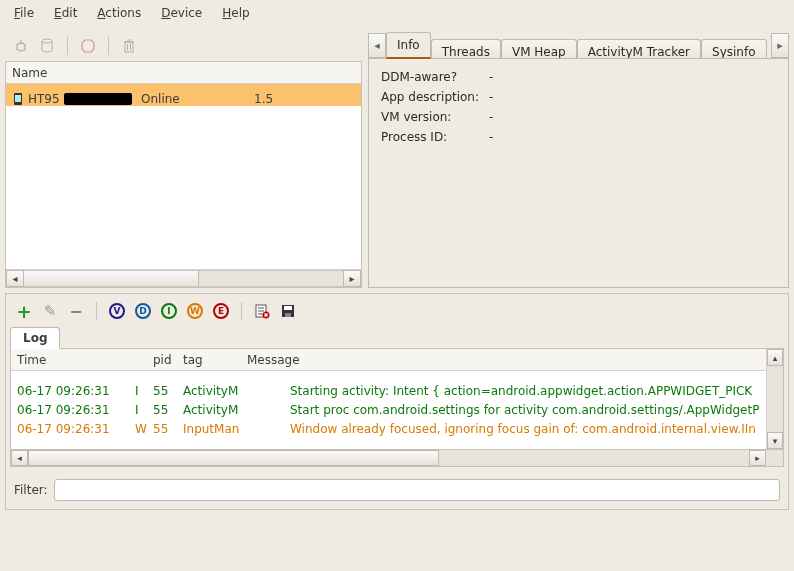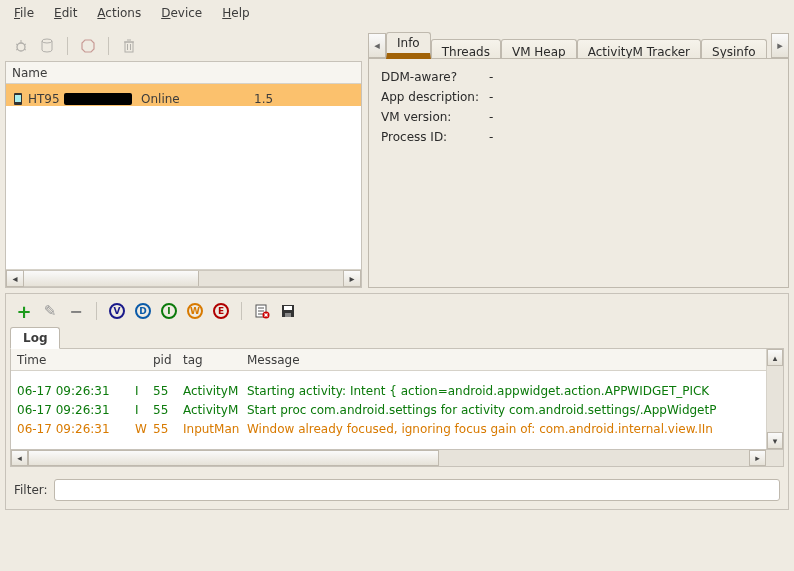--- a/index.html
+++ b/index.html
@@ -120,21 +120,21 @@
   display: flex; align-items: center;
   margin-top: 12px;
   border-radius: 3px 3px 0 0;
   font-size: 12px;
   color: #2a2a2a;
 }
 .tab.active {
   background: #efebe2;
   margin-top: 0;
   height: 27px;
-  border-bottom: 6px solid #a16207;
+  border-bottom: 2px solid #a16207;
   z-index: 2;
   position: relative;
 }
 .tabcontent {
   flex: 1;
   border: 1px solid #bfb9ae;
   background: #efebe2;
   padding: 8px 12px;
   margin-top: -1px;
 }
@@ -185,21 +185,21 @@
 .log-header {
   height: 22px; display:flex; align-items:center;
   background: #f7f5f0; border-bottom:1px solid #d6d2c9;
 }
 .log-header .hcell { padding: 0 6px; border-right:1px solid transparent;}
 .hc-time{width:118px;} .hc-lvl{width:18px;} .hc-pid{width:30px;} .hc-tag{width:64px;} .hc-msg{flex:1;}
 .log-rows { flex:1; overflow:hidden; padding-top:2px;}
 .log-row { display:flex; height:19px; align-items:center; white-space:nowrap; }
 .log-row.purple { color:#3a1d8e; }
 .lc { padding:0 6px; }
-.lc-time{width:118px;} .lc-lvl{width:18px;} .lc-pid{width:30px;} .lc-tag{width:64px; overflow:hidden;} .lc-msg{flex:1; overflow:hidden;}
+.lc-time{width:118px;} .lc-lvl{width:18px;} .lc-pid{width:30px;} .lc-tag{width:64px; overflow:hidden;} .lc-msg{flex:1; overflow:hidden;margin-left:43px;}
 .log-row.green { color:#0b7a0b; }
 .log-row.orange { color:#d87a00; }
 .log-vscroll { width:17px; border-left:1px solid #d6d2c9; background:#e7e3da; display:flex; flex-direction:column;}
 .log-vscroll .vb { height:17px; border:1px solid #bfb9ae; background:linear-gradient(#fafafa,#e6e2d8); display:flex;align-items:center;justify-content:center; font-size:9px; color:#444;}
 .log-vscroll .vt { flex:1; }
 .log-hscroll { height:17px; border:1px solid #c7c2b9; border-top:0; background:#e7e3da; display:flex;}
 .log-hscroll .hb { width:17px; border:1px solid #bfb9ae; background:linear-gradient(#fafafa,#e6e2d8); display:flex;align-items:center;justify-content:center;font-size:9px;color:#444;}
 .log-hscroll .ht { flex:1; position:relative;}
 .log-hscroll .hth { position:absolute; left:0; top:0; height:100%; width:57%; background:linear-gradient(#fafafa,#e6e2d8); border:1px solid #bfb9ae;}
 .filter-row {

